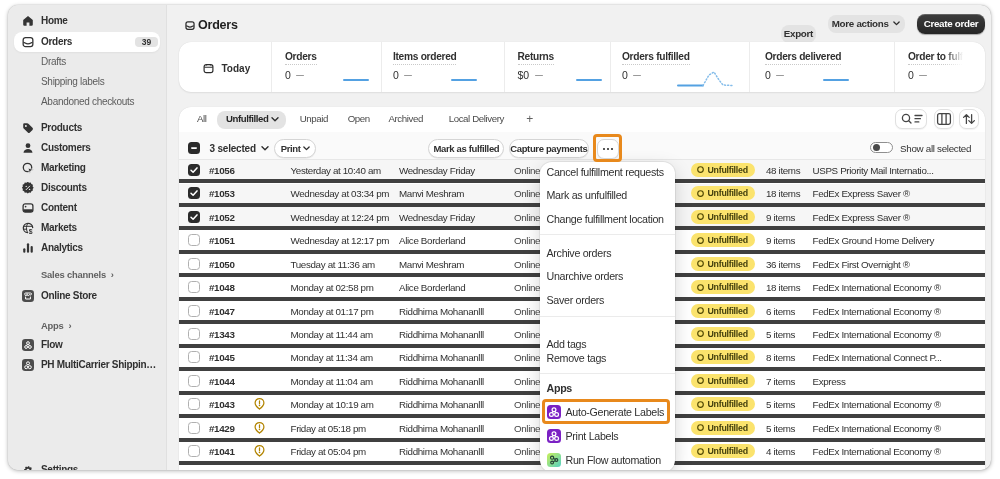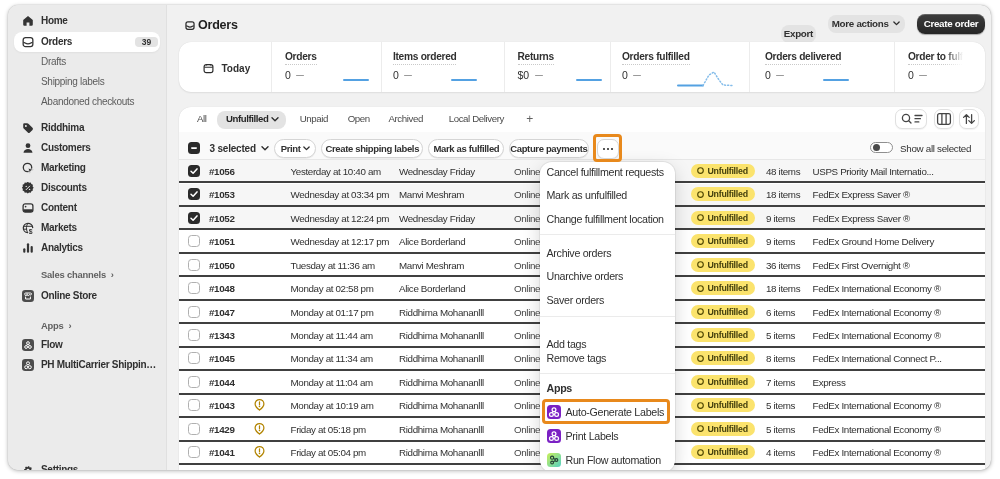--- a/index.html
+++ b/index.html
@@ -26,21 +26,21 @@
 .sdash{position:absolute;top:33px;width:8px;height:1.4px;background:#9a9a9a;border-radius:1px}
 .spark{position:absolute;top:37px;width:26px;height:2px;background:#54a1e2;border-radius:2px}
 
 .tab{position:absolute;top:106px;height:16px;line-height:16px;font-size:9.7px;font-weight:400;color:#4a4a4a;letter-spacing:-.4px;white-space:nowrap}
 #tabpill{position:absolute;left:209px;top:105.8px;width:69px;height:18px;background:#e3e3e3;border-radius:8px}
 .iconbtn{position:absolute;top:104px;height:20px;background:#fff;border:1px solid #e0e0e0;border-radius:7px;box-shadow:0 1px 1px rgba(0,0,0,.05)}
 
 #abar{position:absolute;left:171px;top:126.5px;width:806px;height:28.5px;background:#fafafa;border-bottom:1px solid #e7e7e7;border-radius:0}
 .pill{position:absolute;top:133.5px;height:19px;background:#fff;border:1px solid #d5d5d5;border-radius:9.5px;font-size:9.5px;font-weight:600;color:#303030;text-align:center;line-height:17px;letter-spacing:-.35px;white-space:nowrap;box-shadow:0 1px 0 rgba(0,0,0,.05)}
 
-.row{position:absolute;left:171px;width:806px;height:23.46px;background:#fff;border-bottom:2px solid #404040;font-size:9.8px;color:#303030;letter-spacing:-.35px}
+.row{position:absolute;left:171px;width:806px;height:23.46px;background:#fff;border-bottom:4px solid #404040;font-size:9.8px;color:#303030;letter-spacing:-.35px}
 .row.sel{background:#f6f6f6}
 .row span{position:absolute;top:50%;transform:translateY(-50%);white-space:nowrap}
 .c-cb{left:9.3px;width:12px;height:12px}
 .cbx{display:block;width:12px;height:12px;border:1px solid #b0b0b0;border-radius:3.5px;background:#fff}
 .c-ord{left:30px;font-weight:700}
 .c-warn{left:75px;width:11px;height:13px}
 .c-date{left:111.5px}
 .c-cust{left:220px}
 .c-chan{left:335px;color:#454545}
 .badge{position:absolute;left:511.5px;top:50%;transform:translateY(-50%);height:14px;background:#fbe36d;border-radius:7px;display:flex;align-items:center;gap:3.5px;padding:0 7px 0 6.5px;font-size:8.8px;font-weight:600;color:#44400e;letter-spacing:-.25px}
@@ -70,21 +70,21 @@
       </svg>
 <span class="nav" style="top:29.2px">Orders</span>
 <div id="ord39">39</div>
 <span class="nav sub" style="top:49px">Drafts</span>
 <span class="nav sub" style="top:69px">Shipping labels</span>
 <span class="nav sub" style="top:89px">Abandoned checkouts</span>
 <svg class="nico" style="top:116.8px" viewBox="0 0 12 12">
         <path d="M1.2 2.3 A1.1 1.1 0 0 1 2.3 1.2 H5.2 A1.7 1.7 0 0 1 6.4 1.7 L10.5 5.8 A1.5 1.5 0 0 1 10.5 7.9 L7.9 10.5 A1.5 1.5 0 0 1 5.8 10.5 L1.7 6.4 A1.7 1.7 0 0 1 1.2 5.2 Z" fill="#343434"></path>
         <circle cx="3.9" cy="3.9" r="1" fill="#ebebeb"></circle>
       </svg>
-<span class="nav" style="top:114.8px">Riddhima</span>
+<span class="nav" style="top:114.8px">Products</span>
 <svg class="nico" style="top:136.7px" viewBox="0 0 12 12">
         <circle cx="6" cy="3.7" r="2.4" fill="#343434"></circle>
         <path d="M1.5 10.8 C1.8 8.2 3.7 7 6 7 C8.3 7 10.2 8.2 10.5 10.8 Z" fill="#343434"></path>
       </svg>
 <span class="nav" style="top:134.7px">Customers</span>
 <svg class="nico" style="top:156.9px" viewBox="0 0 12 12">
         <circle cx="5.5" cy="5.5" r="4.2" fill="none" stroke="#343434" stroke-width="1.3"></circle>
         <path d="M6 6 L11.8 7.8 L8.8 8.8 L7.8 11.8 Z" fill="#343434" stroke="#ebebeb" stroke-width=".8"></path>
       </svg>
 <span class="nav" style="top:154.9px">Marketing</span>
@@ -228,21 +228,20 @@
       <rect width="12" height="12" rx="3.5" fill="#2b2b2b"></rect>
       <rect x="3" y="5.2" width="6" height="1.7" rx=".8" fill="#fff"></rect>
     </svg>
 <span class="abs" style="left:201.5px;top:137.5px;font-size:10px;font-weight:700;color:#303030;letter-spacing:-.2px;line-height:11px">3 selected</span>
 <svg class="abs" style="left:253px;top:141px" width="8" height="5" viewBox="0 0 8 5">
       <path d="M1 .8 L4 3.8 L7 .8" stroke="#303030" stroke-width="1.4" fill="none" stroke-linecap="round" stroke-linejoin="round"></path>
     </svg>
 <div class="pill" style="left:266.3px;width:42px">Print <svg width="7" height="5" viewBox="0 0 8 5" style="vertical-align:1px">
         <path d="M1 .8 L4 3.8 L7 .8" stroke="#303030" stroke-width="1.5" fill="none" stroke-linecap="round" stroke-linejoin="round"></path>
       </svg></div>
-<div class="pill" style="left:313.2px;width:102.2px">Create shipping labels</div>
 <div class="pill" style="left:420.4px;width:76px">Mark as fulfilled</div>
 <div class="pill" style="left:500.6px;width:80.5px">Capture payments</div>
 <div class="abs" style="left:862px;top:136.5px;width:23px;height:11.5px;border:1px solid #8f8f8f;border-radius:6px;background:#fff"></div>
 <div class="abs" style="left:865px;top:138.7px;width:7px;height:7px;border-radius:50%;background:#4a4a4a"></div>
 <span class="abs" style="left:892px;top:137.5px;font-size:9.8px;color:#303030;letter-spacing:-.3px;line-height:11px">Show all selected</span>
 <div class="row sel" style="top:155.0px">
  <span class="c-cb"><svg width="12" height="12" viewBox="0 0 12 12">
           <rect x="0" y="0" width="12" height="12" rx="3.5" fill="#2b2b2b"></rect>
           <path d="M3 6.2 L5.1 8.3 L9 3.9" fill="none" stroke="#fff" stroke-width="1.5" stroke-linecap="round" stroke-linejoin="round"></path>
         </svg></span>

